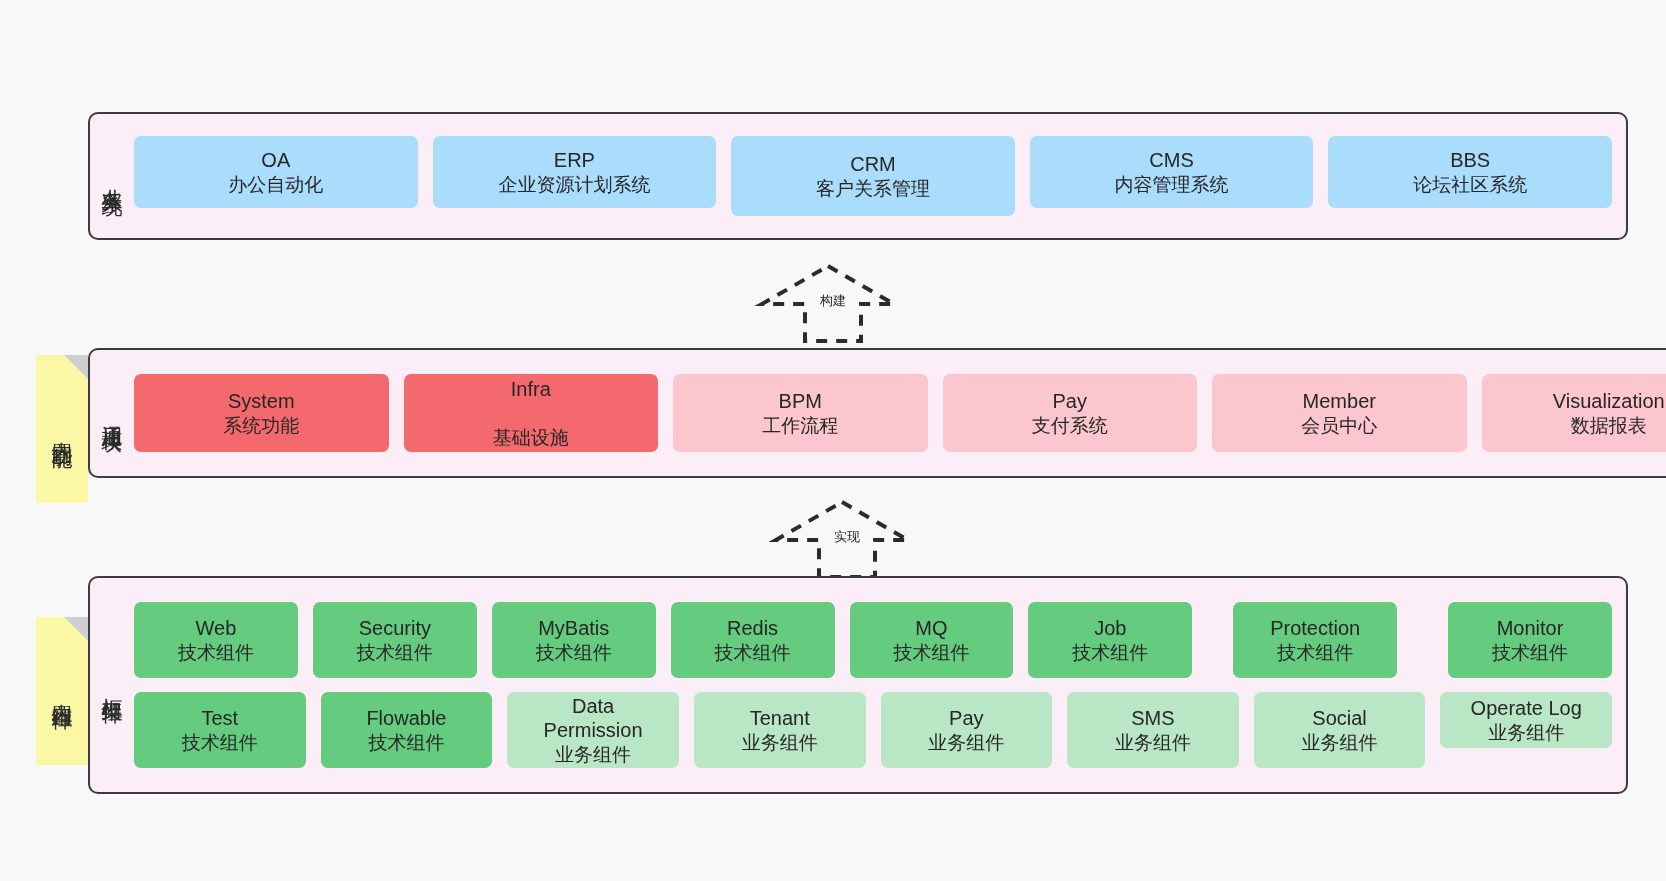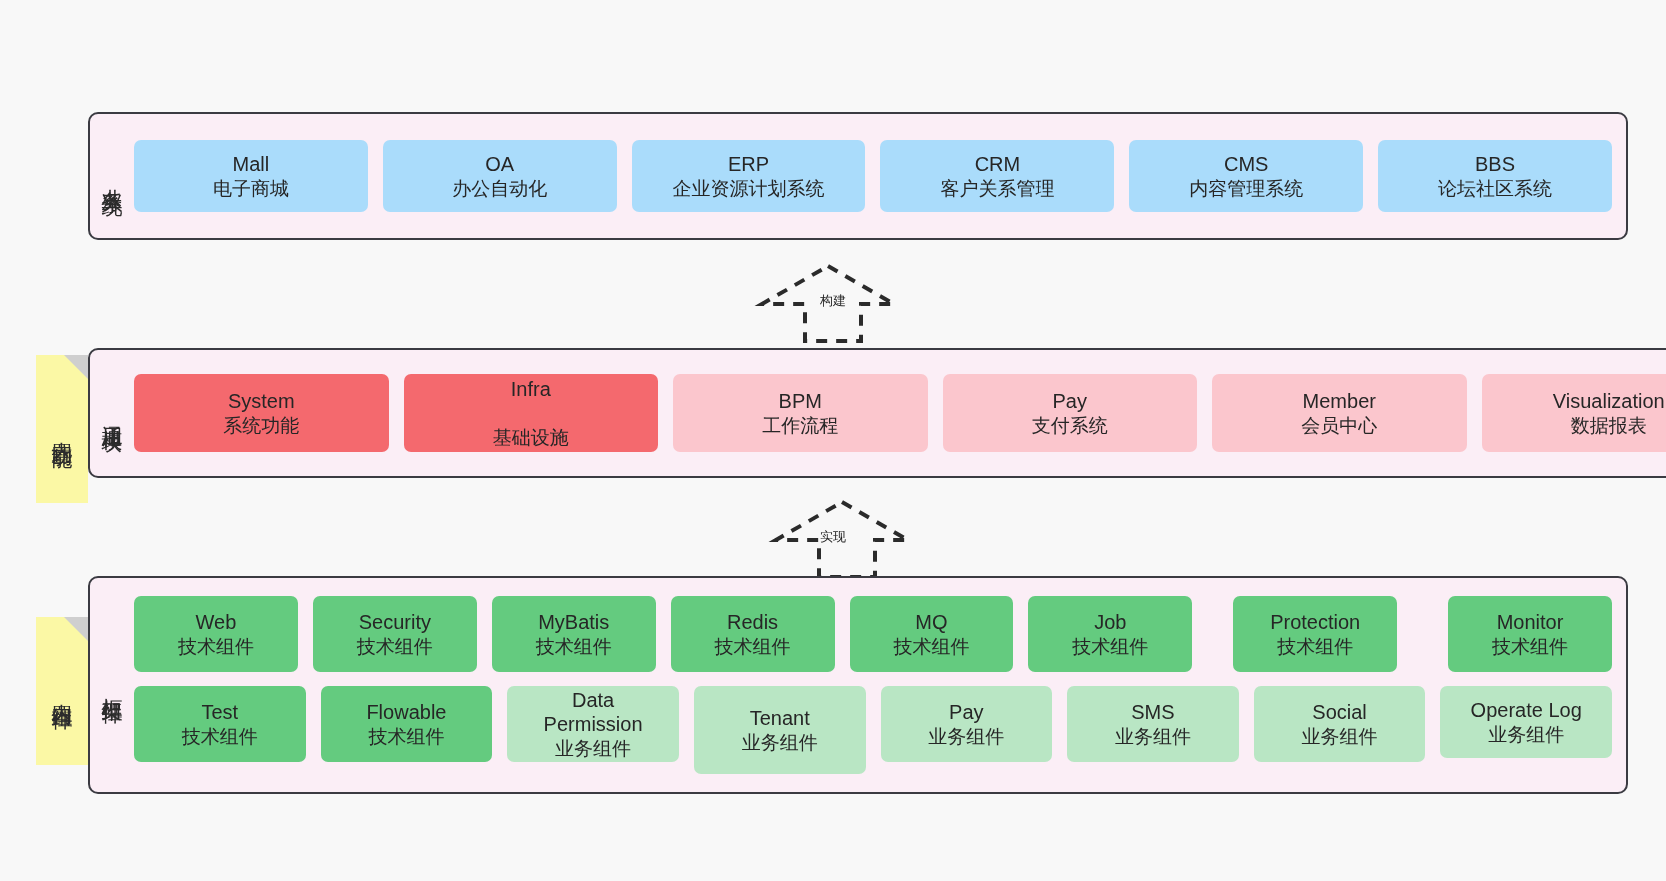--- a/index.html
+++ b/index.html
@@ -113,32 +113,28 @@
 </head>
 <body>
 
 <div id="stage">
 
   <div class="layer" id="layer-business" style="left:88px;top:112px;width:1540px;height:128px;">
     <div class="layer-label">业务系统</div>
     <div class="layer-body">
       <div class="row">
         <div class="cell c-blue" style="height:72px;">
-          <div class="t1">Mall</div>
-          <div class="t2">电子商城</div>
-        </div>
-        <div class="cell c-blue" style="height:72px;">
           <div class="t1">OA</div>
           <div class="t2">办公自动化</div>
         </div>
         <div class="cell c-blue" style="height:72px;">
           <div class="t1">ERP</div>
           <div class="t2">企业资源计划系统</div>
         </div>
-        <div class="cell c-blue" style="height:72px;">
+        <div class="cell c-blue" style="height:80px;">
           <div class="t1">CRM</div>
           <div class="t2">客户关系管理</div>
         </div>
         <div class="cell c-blue" style="height:72px;">
           <div class="t1">CMS</div>
           <div class="t2">内容管理系统</div>
         </div>
         <div class="cell c-blue" style="height:72px;">
           <div class="t1">BBS</div>
           <div class="t2">论坛社区系统</div>
@@ -188,21 +184,21 @@
           <div class="t2">数据报表</div>
         </div>
       </div>
     </div>
   </div>
 
   <div class="arrow" id="arrow-implement" style="left:772px;top:498px;width:140px;height:82px;">
     <svg width="140" height="82" viewBox="0 0 140 82">
       <path d="M70 4 L136 42 L103 42 L103 79 L47 79 L47 42 L4 42 Z" fill="#f8f8f8" stroke="#2b2b2b" stroke-width="4" stroke-dasharray="11 9" stroke-linejoin="miter"></path>
     </svg>
-    <span class="lbl" style="left:48px;top:30px;">实现</span>
+    <span class="lbl" style="left:62px;top:30px;">实现</span>
   </div>
 
   <div class="note" id="note-builtin-component" style="left:36px;top:617px;width:52px;height:148px;">
     <span class="fold"></span>
     <span>内置组件</span>
   </div>
 
   <div class="layer" id="layer-framework" style="left:88px;top:576px;width:1540px;height:218px;">
     <div class="layer-label">框架组件</div>
     <div class="layer-body" style="gap:14px;">
@@ -248,37 +244,37 @@
           <div class="t2">技术组件</div>
         </div>
         <div class="cell c-green" style="height:76px;">
           <div class="t1">Flowable</div>
           <div class="t2">技术组件</div>
         </div>
         <div class="cell c-lightgreen" style="height:76px;">
           <div class="t1" style="max-width:7.2em;">Data Permission</div>
           <div class="t2">业务组件</div>
         </div>
-        <div class="cell c-lightgreen" style="height:88px;align-items:center;">
+        <div class="cell c-lightgreen" style="height:76px;align-items:center;">
           <div class="t1">Tenant</div>
           <div class="t2">业务组件</div>
         </div>
         <div class="cell c-lightgreen" style="height:76px;">
           <div class="t1">Pay</div>
           <div class="t2">业务组件</div>
         </div>
         <div class="cell c-lightgreen" style="height:76px;">
           <div class="t1">SMS</div>
           <div class="t2">业务组件</div>
         </div>
         <div class="cell c-lightgreen" style="height:76px;">
           <div class="t1">Social</div>
           <div class="t2">业务组件</div>
         </div>
-        <div class="cell c-lightgreen" style="height:72px;">
+        <div class="cell c-lightgreen" style="height:56px;">
           <div class="t1">Operate Log</div>
           <div class="t2">业务组件</div>
         </div>
       </div>
 
     </div>
   </div>
 
 </div>
 

